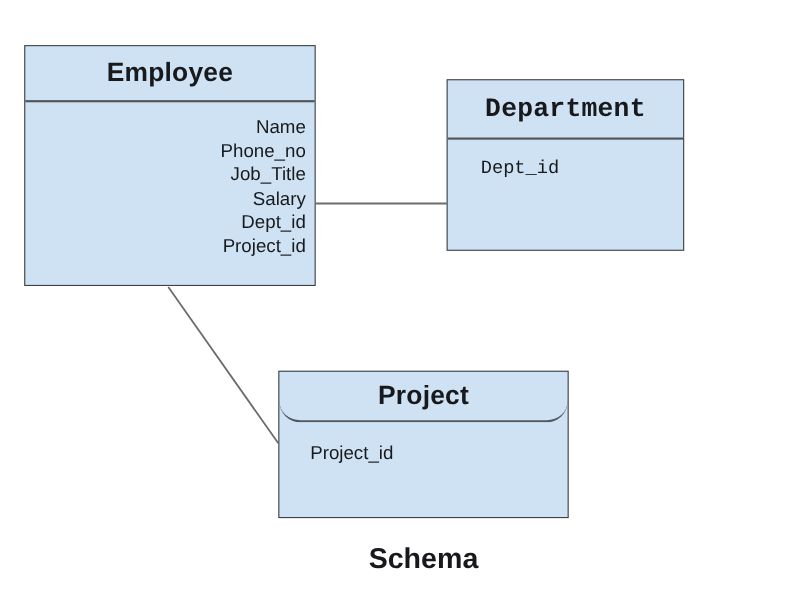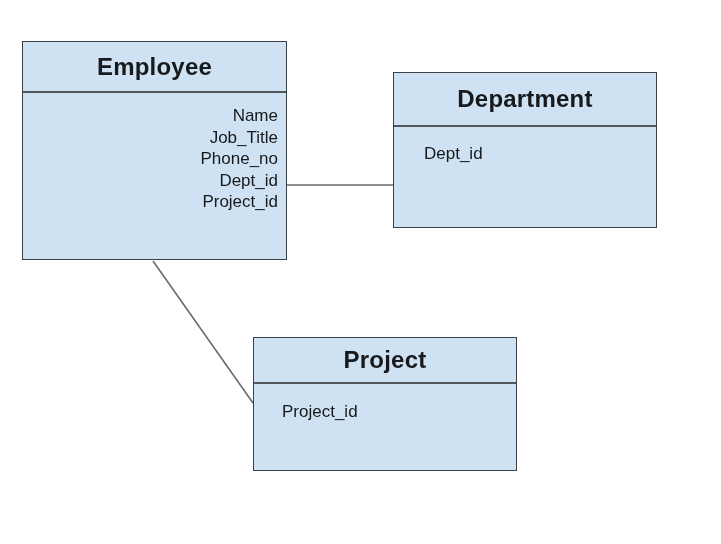--- a/index.html
+++ b/index.html
@@ -46,27 +46,27 @@
     letter-spacing: 0.2px;
   }
   .entity-body {
     font-size: 17px;
   }
   .entity-employee { left: 22px; top: 41px; width: 265px; height: 219px; }
   .entity-employee .entity-header { height: 51px; }
   .entity-employee .entity-body { padding: 12px 8px 0 25px; text-align: right; }
   .entity-employee .field { line-height: 21.5px; }
 
-  .entity-department { left: 393px; top: 72px; width: 264px; height: 156px; }
+  .entity-department { left: 406px; top: 72px; width: 216px; height: 156px; font-family: Liberation Mono, monospace; }
   .entity-department .entity-header { height: 54px; }
   .entity-department .entity-body { padding: 16px 8px 0 30px; }
   .entity-department .field { line-height: 22px; margin-bottom: 15px; }
 
   .entity-project { left: 253px; top: 337px; width: 264px; height: 134px; }
-  .entity-project .entity-header { height: 46px; }
+  .entity-project .entity-header { height: 46px; border-radius: 19px; }
   .entity-project .entity-body { padding: 17px 8px 0 28px; }
   .entity-project .field { line-height: 22px; margin-bottom: 13px; }
 
   .caption {
     position: absolute;
     left: 253px;
     top: 492px;
     width: 264px;
     text-align: center;
     font-weight: bold;
@@ -83,22 +83,23 @@
     <line x1="287" y1="185" x2="418" y2="185"></line>
     <line x1="153" y1="261" x2="253" y2="403"></line>
   </svg>
 
   <div class="entity entity-employee">
     <div class="entity-header">
       <span class="entity-title">Employee</span>
     </div>
     <div class="entity-body">
       <div class="field">Name</div>
+      <div class="field">Phone_no</div>
       <div class="field">Job_Title</div>
-      <div class="field">Phone_no</div>
+      <div class="field">Salary</div>
       <div class="field">Dept_id</div>
       <div class="field">Project_id</div>
     </div>
   </div>
 
   <div class="entity entity-department">
     <div class="entity-header">
       <span class="entity-title">Department</span>
     </div>
     <div class="entity-body">
@@ -108,14 +109,15 @@
 
   <div class="entity entity-project">
     <div class="entity-header">
       <span class="entity-title">Project</span>
     </div>
     <div class="entity-body">
       <div class="field">Project_id</div>
     </div>
   </div>
 
+  <div class="caption">Schema</div>
 
 </div>
 
 </body></html>

